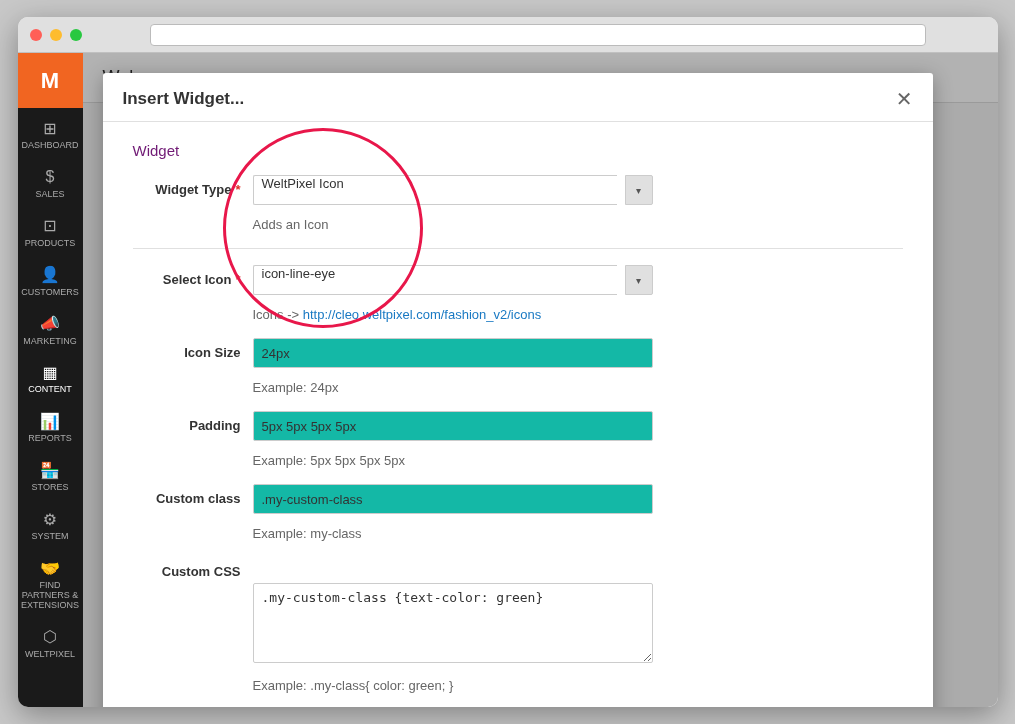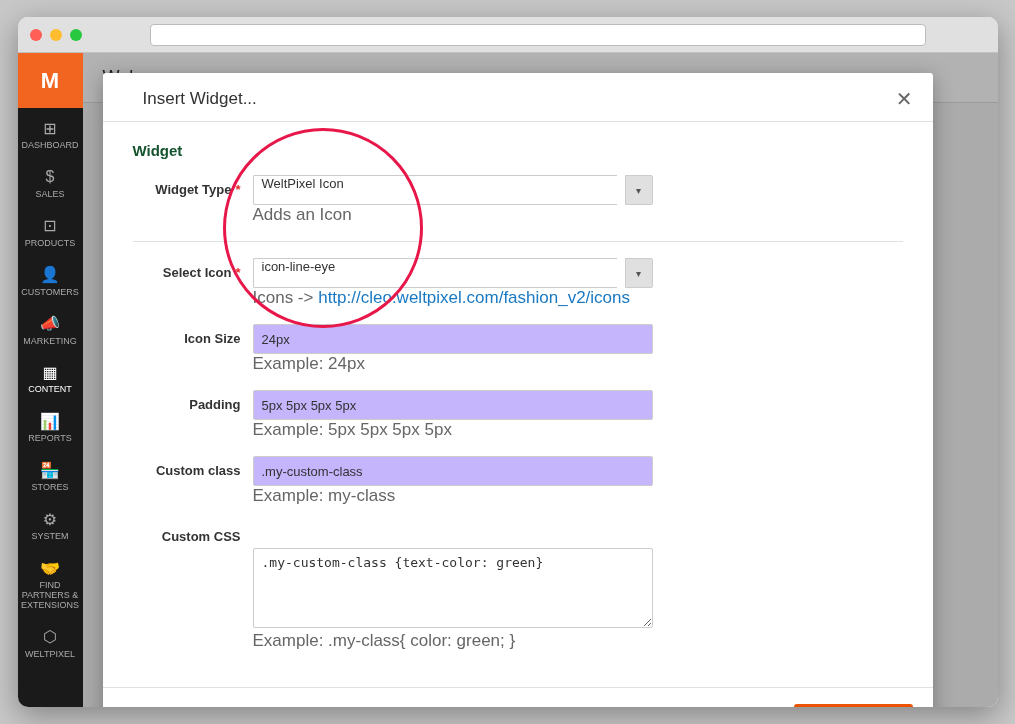--- a/index.html
+++ b/index.html
@@ -143,43 +143,42 @@
     .modal-header {
       display: flex;
       align-items: center;
       justify-content: space-between;
       padding: 16px 20px 12px;
       border-bottom: 1px solid #e0e0e0;
       flex-shrink: 0;
     }
     .modal-title {
       font-size: 17px;
-      font-weight: 400;
-      color: #333;
-      margin-left: 20px;
+      font-weight: 700;
+      color: #333;
     }
     .modal-close {
       font-size: 20px;
       color: #666;
       cursor: pointer;
       background: none;
       border: none;
       line-height: 1;
     }
     .modal-body {
       flex: 1;
       padding: 20px 30px;
       overflow-y: auto;
     }
 
     
     .section-heading {
       font-size: 15px;
-      font-weight: 700;
-      color: #14532d;
+      font-weight: 400;
+      color: #701a75;
       margin-bottom: 16px;
     }
 
     
     .form-row {
       display: flex;
       align-items: flex-start;
       margin-bottom: 16px;
     }
     .form-label {
@@ -193,40 +192,40 @@
       flex-shrink: 0;
     }
     .required-star {
       color: #e02b27;
       margin-left: 4px;
     }
     .form-field-wrap {
       flex: 1;
     }
     .form-hint {
-      font-size: 17px;
+      font-size: 13px;
       color: #666;
-      margin-top: 0;
+      margin-top: 12px;
     }
     .form-hint a {
       color: #1979c3;
       text-decoration: none;
     }
 
     
     .form-input {
       width: 100%;
       max-width: 400px;
       height: 30px;
       border: 1px solid #ccc;
       border-radius: 2px;
       padding: 0 8px;
       font-size: 13px;
       color: #333;
-      background: #c4b5fd;
+      background: #14b8a6;
     }
     .form-textarea {
       width: 100%;
       max-width: 400px;
       height: 80px;
       border: 1px solid #ccc;
       border-radius: 2px;
       padding: 6px 8px;
       font-size: 13px;
       color: #333;

